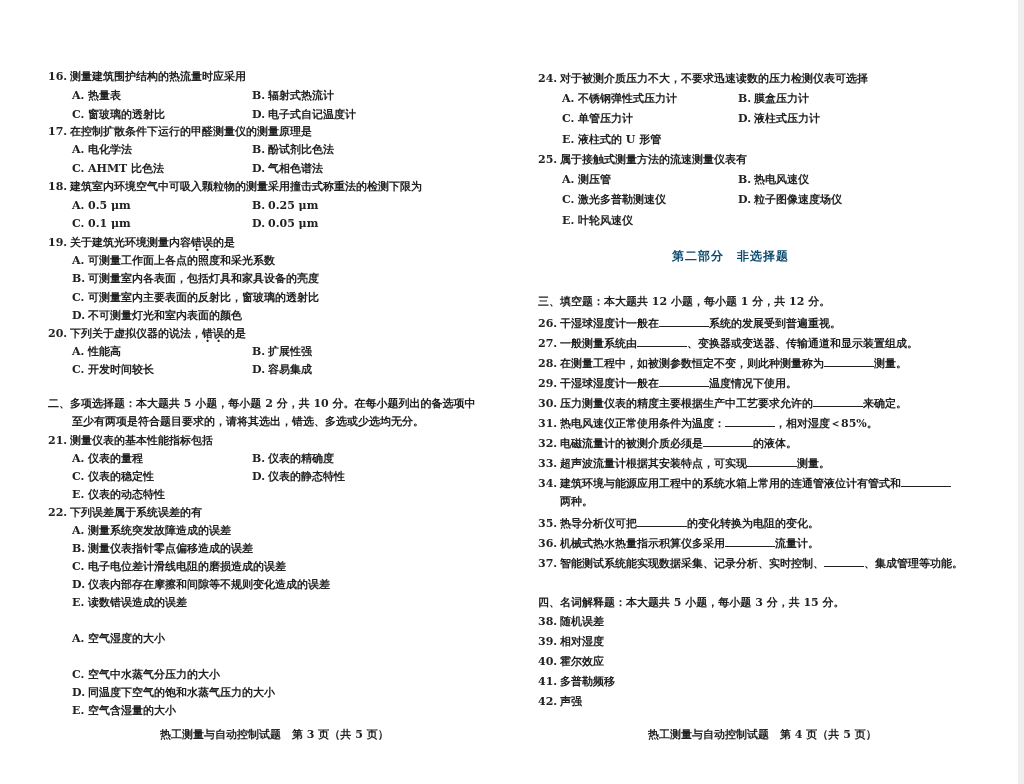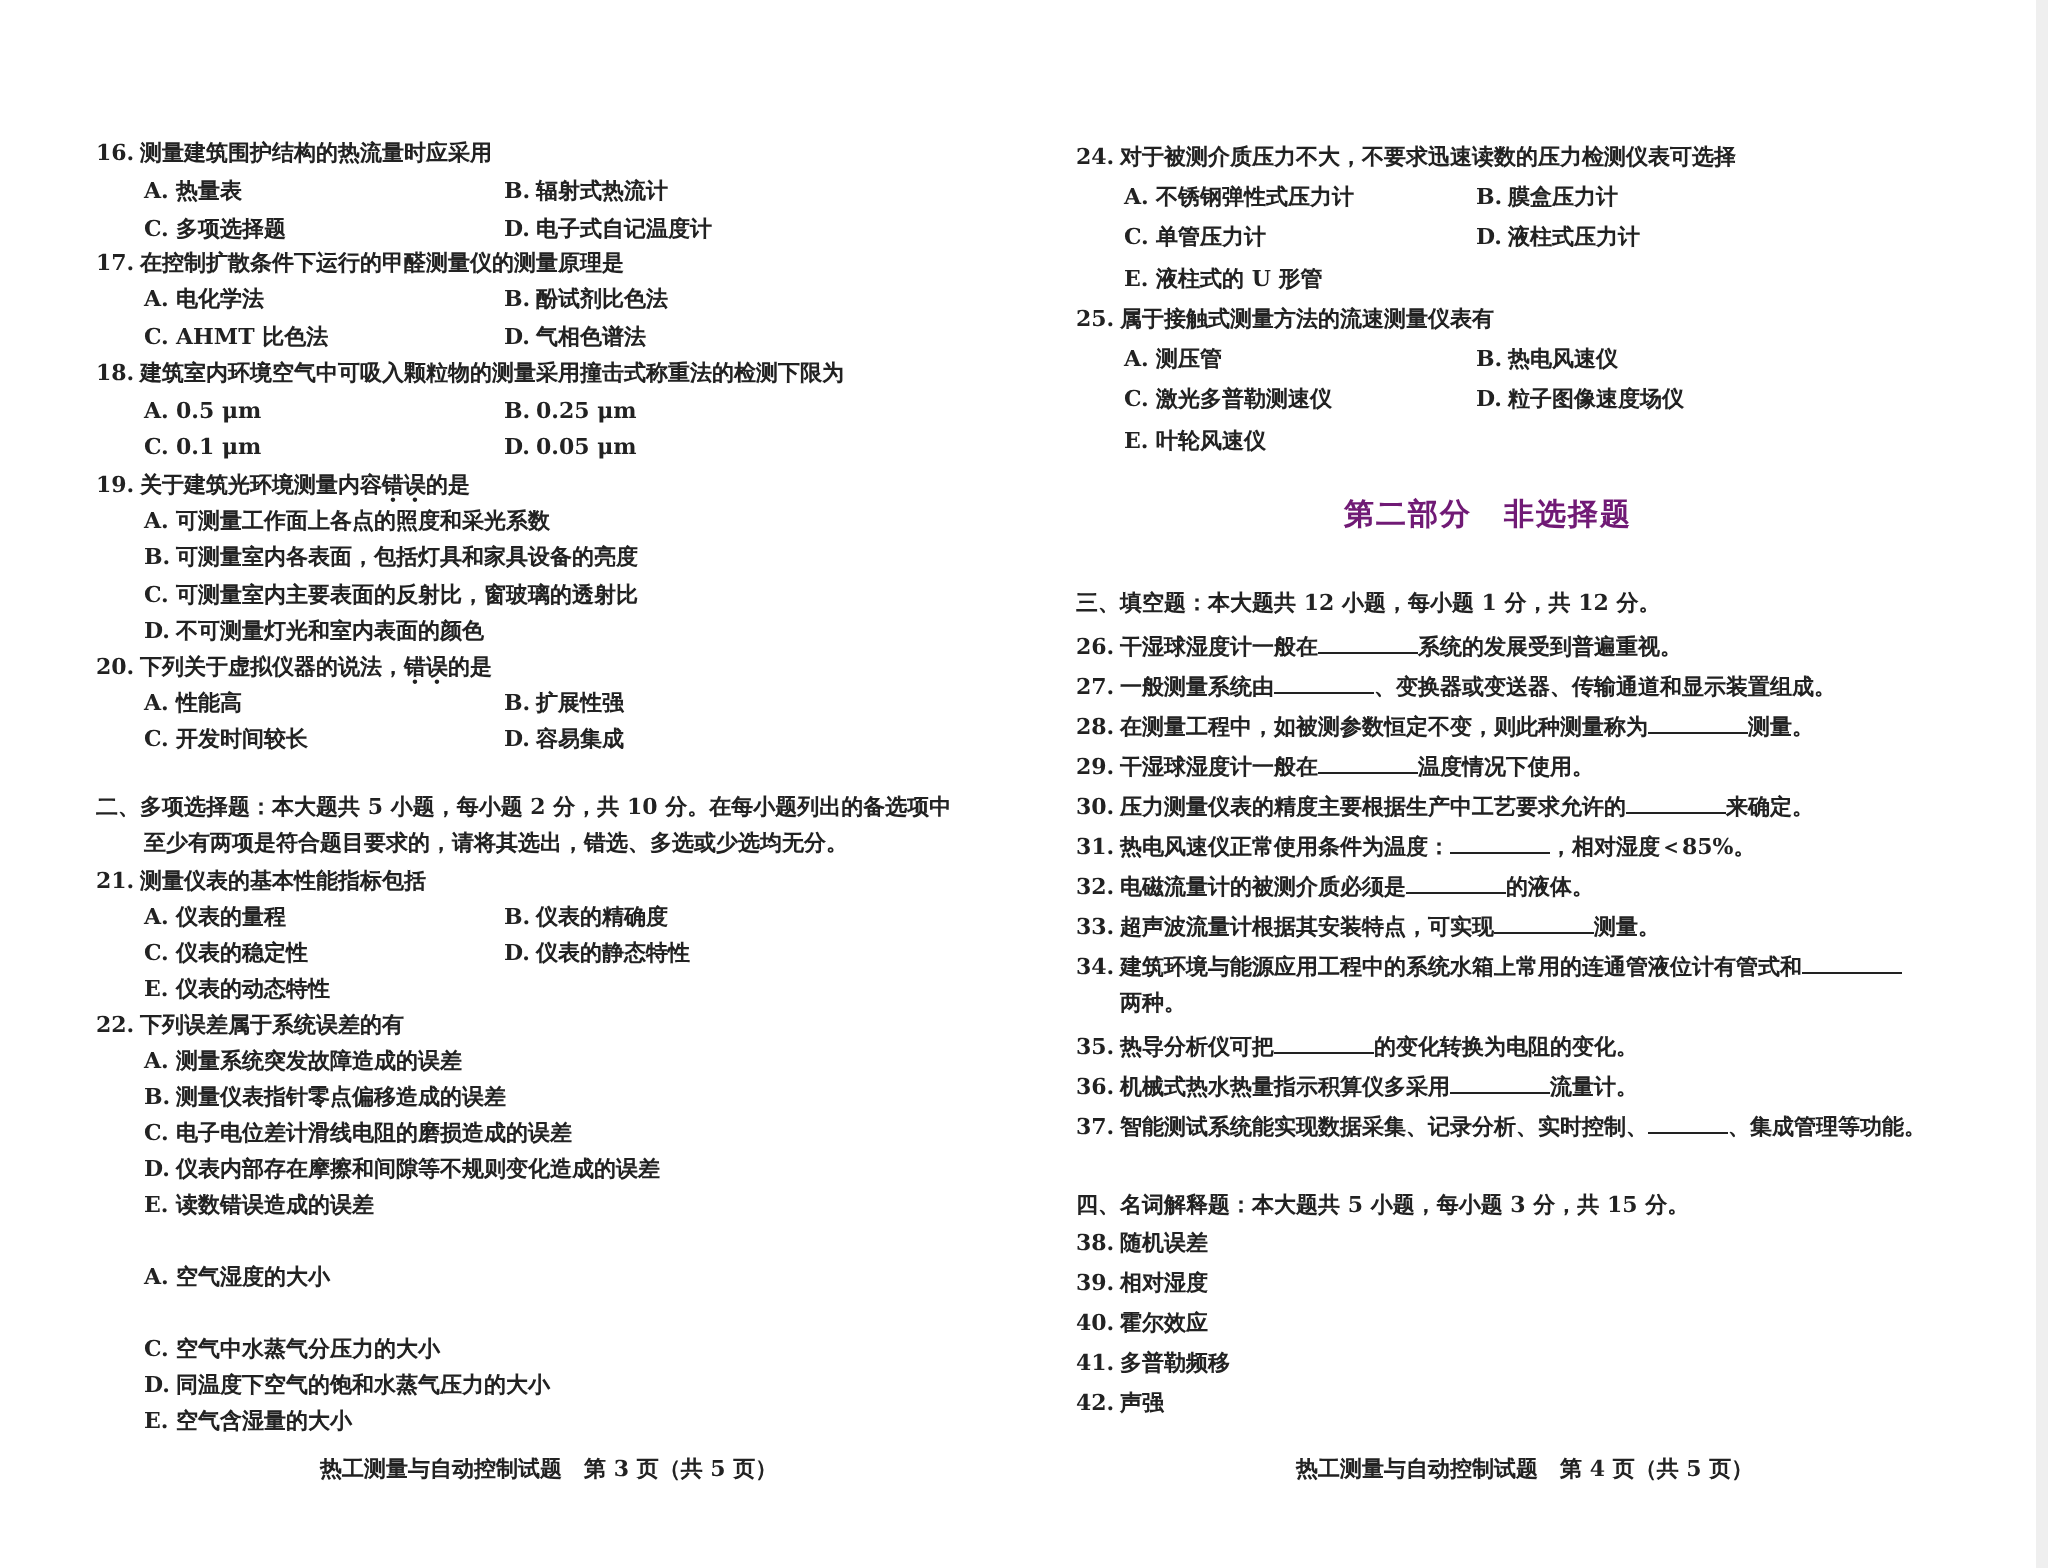--- a/index.html
+++ b/index.html
@@ -26,38 +26,38 @@
   .opt .letter { display: inline-block; width: 16px; }
   .emph { position: relative; }
   .emph::after {
     content: "·"; position: absolute; left: 50%; top: 8px; transform: translateX(-50%);
     font-size: 12px; line-height: 12px;
   }
   .blank {
     display: inline-block; border-bottom: 1px solid #222; height: 11px; vertical-align: baseline;
   }
   .part-title {
-    position: absolute; font-size: 15px; font-weight: bold; letter-spacing: 1px;
-    font-family: Liberation Mono, monospace; color: #701a75;
+    position: absolute; font-size: 12px; font-weight: bold; letter-spacing: 1px;
+    font-family: Liberation Mono, monospace; color: #0c4a6e;
   }
   .footer {
     position: absolute; font-size: 11px; font-weight: bold; color: #222; white-space: nowrap;
   }
 </style>
 </head>
 <body>
 
 <div class="edge-strip"></div>
 
 <div class="page page-left">
 
   <div class="q-stem" style="left:48px;top:70px"><span class="num">16.</span><span>测量建筑围护结构的热流量时应采用</span></div>
   <div class="opt" style="left:72px;top:89px"><span class="letter">A.</span><span>热量表</span></div>
   <div class="opt" style="left:252px;top:89px"><span class="letter">B.</span><span>辐射式热流计</span></div>
-  <div class="opt" style="left:72px;top:108px"><span class="letter">C.</span><span>多项选择题</span></div>
+  <div class="opt" style="left:72px;top:108px"><span class="letter">C.</span><span>窗玻璃的透射比</span></div>
   <div class="opt" style="left:252px;top:108px"><span class="letter">D.</span><span>电子式自记温度计</span></div>
 
   <div class="q-stem" style="left:48px;top:125px"><span class="num">17.</span><span>在控制扩散条件下运行的甲醛测量仪的测量原理是</span></div>
   <div class="opt" style="left:72px;top:143px"><span class="letter">A.</span><span>电化学法</span></div>
   <div class="opt" style="left:252px;top:143px"><span class="letter">B.</span><span>酚试剂比色法</span></div>
   <div class="opt" style="left:72px;top:162px"><span class="letter">C.</span><span>AHMT 比色法</span></div>
   <div class="opt" style="left:252px;top:162px"><span class="letter">D.</span><span>气相色谱法</span></div>
 
   <div class="q-stem" style="left:48px;top:180px"><span class="num">18.</span><span>建筑室内环境空气中可吸入颗粒物的测量采用撞击式称重法的检测下限为</span></div>
   <div class="opt" style="left:72px;top:199px"><span class="letter">A.</span><span>0.5 μm</span></div>

